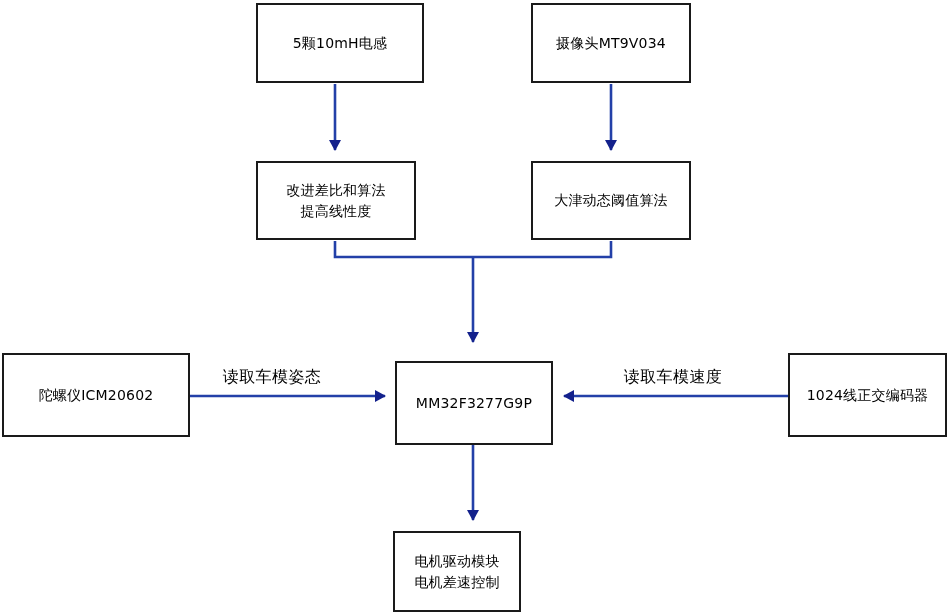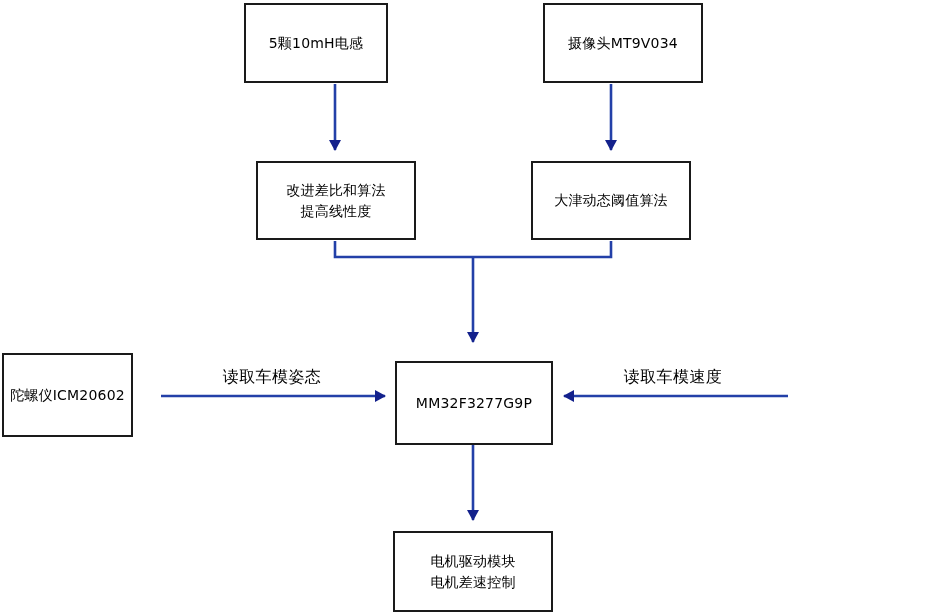--- a/index.html
+++ b/index.html
@@ -90,47 +90,50 @@
 
     <g>
       <path d="M788,396 L564,396" stroke="#2340a8" stroke-width="2.6" fill="none" marker-end="url(#arrow-left)"></path>
     </g>
 
     <g>
       <path d="M473,438 L473,520" stroke="#2340a8" stroke-width="2.6" fill="none" marker-end="url(#arrow-down)"></path>
     </g>
   </svg>
 
-  <div class="node" style="left:244px; top:3px; width:144px; height:80px;">
+  <div class="node" style="left:256px; top:3px; width:168px; height:80px;">
     <span class="node-label">5颗10mH电感</span>
   </div>
 
-  <div class="node" style="left:531px; top:3px; width:160px; height:80px;margin-left:12px;">
+  <div class="node" style="left:531px; top:3px; width:160px; height:80px;">
     <span class="node-label">摄像头MT9V034</span>
   </div>
 
   <div class="node" style="left:256px; top:161px; width:160px; height:79px;">
     <span class="node-label">改进差比和算法
 提高线性度</span>
   </div>
 
   <div class="node" style="left:531px; top:161px; width:160px; height:79px;">
     <span class="node-label">大津动态阈值算法</span>
   </div>
 
-  <div class="node" style="left:2px; top:353px; width:131px; height:84px;">
+  <div class="node" style="left:2px; top:353px; width:188px; height:84px;">
     <span class="node-label">陀螺仪ICM20602</span>
   </div>
 
   <div class="node" style="left:395px; top:353px; width:158px; height:84px;margin-top:8px;">
     <span class="node-label">MM32F3277G9P</span>
   </div>
 
+  <div class="node" style="left:788px; top:353px; width:159px; height:84px;">
+    <span class="node-label">1024线正交编码器</span>
+  </div>
 
-  <div class="node" style="left:393px; top:531px; width:160px; height:81px;">
+  <div class="node" style="left:393px; top:531px; width:128px; height:81px;">
     <span class="node-label">电机驱动模块
 电机差速控制</span>
   </div>
 
   <div class="edge-label" style="left:272px; top:377px;">读取车模姿态</div>
 
   <div class="edge-label" style="left:673px; top:377px;text-align:right;">读取车模速度</div>
 
 </div>
 

